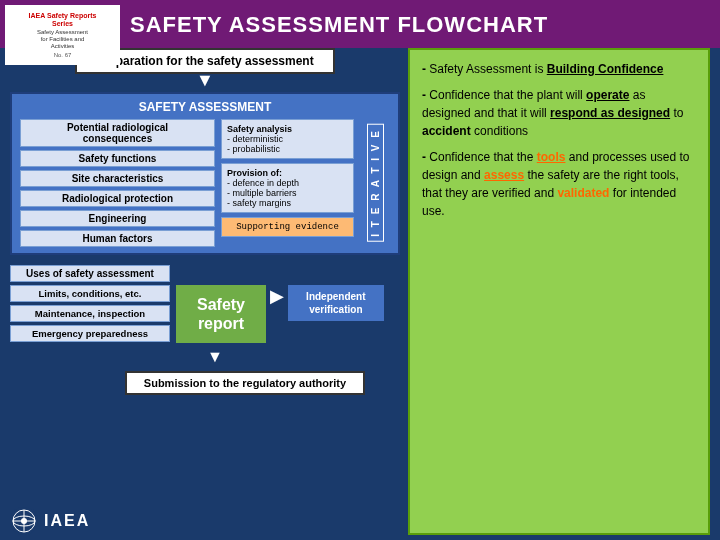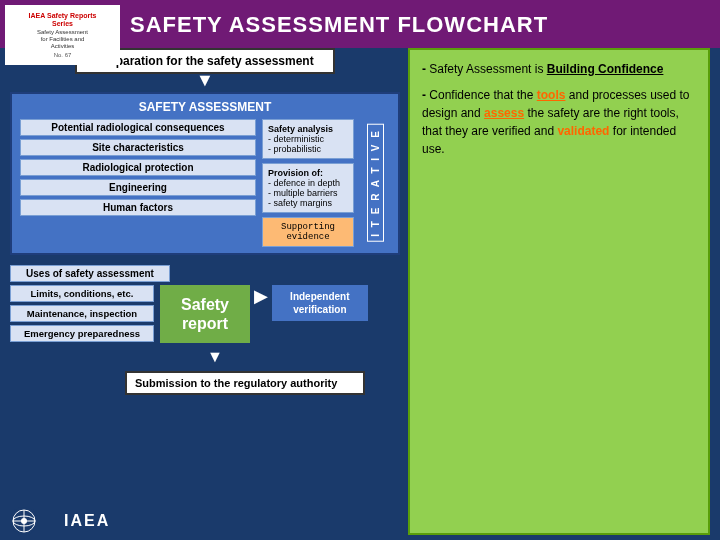--- a/index.html
+++ b/index.html
@@ -145,21 +145,21 @@
     }
     .bottom-inner {
       display: flex;
       gap: 6px;
       align-items: stretch;
     }
     .bottom-left {
       display: flex;
       flex-direction: column;
       gap: 3px;
-      width: 144px;
+      width: 160px;
     }
     .bottom-item {
       background: #d9e2f3;
       border: 1px solid #7a9fd4;
       padding: 2px 5px;
       font-size: 9.5px;
       font-weight: bold;
       text-align: center;
     }
     .safety-report-box {
@@ -190,20 +190,21 @@
       padding: 5px;
       display: flex;
       align-items: center;
       justify-content: center;
       width: 96px;
       line-height: 1.3;
     }
     .submission-box {
       background: white;
       border: 2px solid #333;
+      text-align: center;
       padding: 4px 8px;
       font-size: 11px;
       font-weight: bold;
       margin-top: 4px;
       width: 240px;
       align-self: center;
       margin-left: 60px;
     }
     .right-panel {
       background: #92d050;
@@ -244,21 +245,20 @@
       justify-content: center;
       color: white;
       font-size: 7px;
       font-weight: bold;
     }
     .iaea-text {
       color: white;
       font-size: 16px;
       font-weight: bold;
       letter-spacing: 2px;
-      margin-left: 20px;
     }
   </style>
 </head>
 <body>
 <div class="page">
 
   <div class="logo-area">
     <div style="font-size:7px; color:#c00; font-weight:bold; text-align:center; line-height:1.2;">IAEA Safety Reports<br>Series</div>
     <div style="font-size:6px; color:#333; text-align:center; line-height:1.2;">Safety Assessment<br>for Facilities and<br>Activities</div>
     <div style="font-size:6px; color:#555; margin-top:2px;">No. 67</div>
@@ -278,27 +278,28 @@
         </div>
         <div class="arrow-down">▼</div>
       </div>
 
       <div class="safety-assessment-block">
         <div class="sa-title">SAFETY ASSESSMENT</div>
         <div class="sa-inner">
 
           <div class="sa-left-col">
             <div class="sa-item">Potential radiological consequences</div>
+            <div class="sa-item">Safety functions</div>
             <div class="sa-item">Site characteristics</div>
             <div class="sa-item">Radiological protection</div>
             <div class="sa-item">Engineering</div>
             <div class="sa-item">Human factors</div>
           </div>
 
-          <div style="display:flex; flex-direction:column; gap:4px; width:92px; flex-shrink:0;">
+          <div style="display:flex; flex-direction:column; gap:4px; width:133px; flex-shrink:0;">
             <div class="sa-analysis-box">
               <div style="font-weight:bold;">Safety analysis</div>
               <div>- deterministic</div>
               <div>- probabilistic</div>
             </div>
             <div class="sa-provision-box">
               <div style="font-weight:bold;">Provision of:</div>
               <div>- defence in depth</div>
               <div>- multiple barriers</div>
               <div>- safety margins</div>
@@ -363,20 +364,31 @@
       </div>
 
     </div>
 
     <div class="right-panel">
       <p>
         <span class="bold">- </span>
         <span>Safety Assessment is </span>
         <span class="bold underline">Building Confidence</span>
         <span></span>
+      </p>
+      <p>
+        <span class="bold">- </span>
+        <span>Confidence that the plant will </span>
+        <span class="bold underline">operate</span>
+        <span> as designed and that it will </span>
+        <span class="bold underline">respond as
+designed</span>
+        <span> to </span>
+        <span class="bold">accident</span>
+        <span> conditions</span>
       </p>
       <p>
         <span class="bold">- </span>
         <span>Confidence that the </span>
         <span class="color-tools">tools</span>
         <span> and processes used to design and </span>
         <span class="color-assess">assess</span>
         <span> the safety are the right tools, that they are verified and </span>
         <span class="color-validated">validated</span>
         <span> for intended use.</span>

